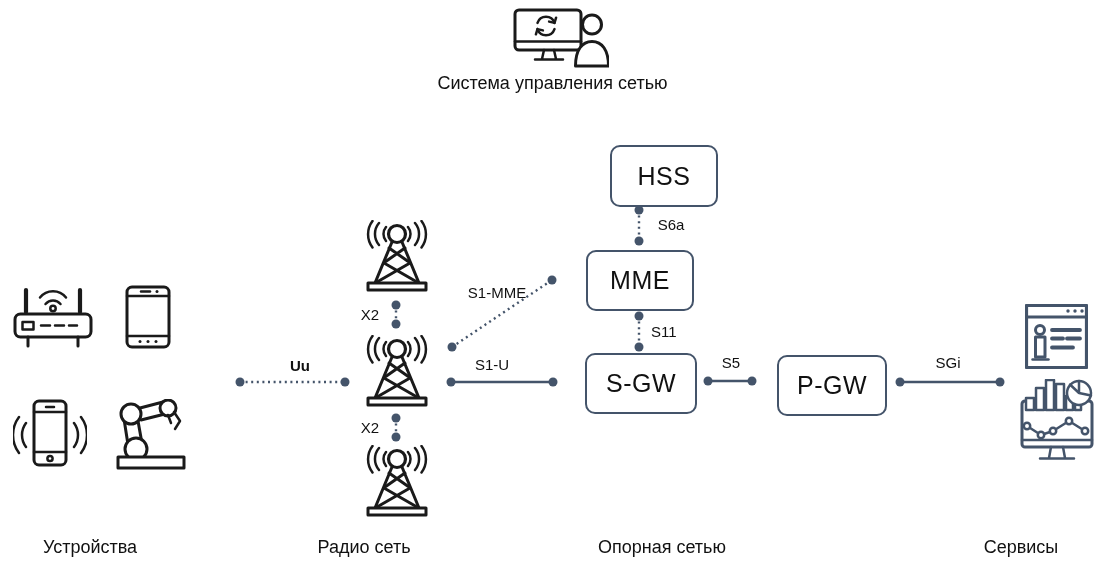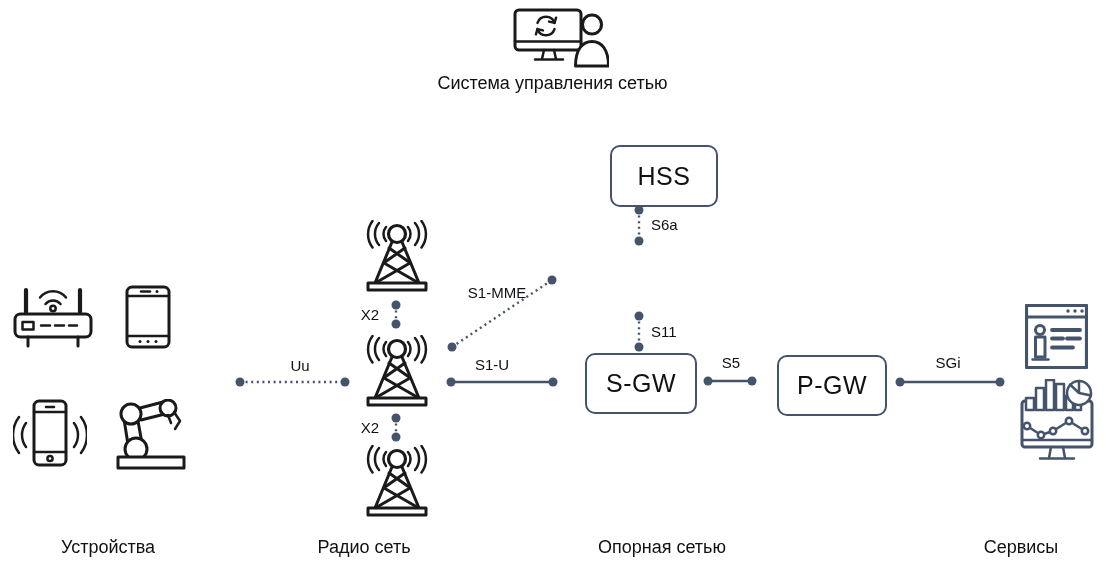--- a/index.html
+++ b/index.html
@@ -142,21 +142,21 @@
     <svg width="72" height="72" viewBox="0 0 72 72">
       <path class="st" d="M13,52 L8,20 M27,50 L22,22"></path>
       <path class="st" d="M24,9 L47,3 M25,21 L49,15"></path>
       <circle class="st wfill" cx="15" cy="15" r="10"></circle>
       <circle class="st wfill" cx="52" cy="9" r="8"></circle>
       <path class="st thin" d="M58,13 L64,22 L59,30 M52,16 L55,24"></path>
       <circle class="st wfill" cx="20" cy="50" r="11"></circle>
       <rect class="st wfill" x="2" y="58" width="66" height="11"></rect>
     </svg>
   </div>
-  <div class="section-label" style="left:46px;top:538px;width:124px;">Устройства</div>
+  <div class="section-label" style="left:28px;top:538px;width:124px;">Устройства</div>
 
   <div class="icon device-icon abs" style="left:351px;top:220px;">
     <svg width="92" height="74" viewBox="0 0 92 74">
       <circle class="st" style="stroke-width:3.2" cx="46" cy="14" r="8.5"></circle>
       <path class="st thin" d="M35,7 A11,11 0 0 0 35,21 M28,3 A17,17 0 0 0 28,25 M21.5,1 A22,22 0 0 0 21.5,27.5"></path>
       <path class="st thin" d="M57,7 A11,11 0 0 1 57,21 M64,3 A17,17 0 0 1 64,25 M70.5,1 A22,22 0 0 1 70.5,27.5"></path>
       <path class="st" d="M41,22 L24,63 M51,22 L68,63"></path>
       <path class="st" d="M38,28 L58,42 M54,28 L34,42 M33,43 L66,62 M59,43 L26,62"></path>
       <rect class="st wfill" x="17" y="63" width="58" height="7"></rect>
     </svg>
@@ -179,20 +179,23 @@
       <path class="st" d="M41,22 L24,63 M51,22 L68,63"></path>
       <path class="st" d="M38,28 L58,42 M54,28 L34,42 M33,43 L66,62 M59,43 L26,62"></path>
       <rect class="st wfill" x="17" y="63" width="58" height="7"></rect>
     </svg>
   </div>
   <div class="section-label" style="left:302px;top:538px;width:124px;">Радио сеть</div>
 
   <div class="node" style="left:586px;top:145px;width:104px;height:58px;margin-left:24px;">
     <span>HSS</span>
   </div>
+  <div class="node" style="left:586px;top:250px;width:104px;height:57px;">
+    <span>MME</span>
+  </div>
   <div class="node" style="left:585px;top:353px;width:108px;height:57px;">
     <span>S-GW</span>
   </div>
   <div class="node" style="left:777px;top:355px;width:106px;height:57px;">
     <span>P-GW</span>
   </div>
   <div class="section-label" style="left:596px;top:538px;width:132px;">Опорная сетью</div>
 
   <div class="icon service-icon abs" style="left:1025px;top:304px;">
     <svg width="63" height="65" viewBox="0 0 63 65">
@@ -231,23 +234,23 @@
         <circle class="st thin wfill" cx="34" cy="52" r="3.2"></circle>
         <circle class="st thin wfill" cx="50" cy="42" r="3.2"></circle>
         <circle class="st thin wfill" cx="66" cy="52" r="3.2"></circle>
       </g>
       <path class="st thin" d="M3,61 H73"></path>
       <path class="st thin" d="M32,68 L30,79 M44,68 L46,79 M21,79.5 H55"></path>
     </svg>
   </div>
   <div class="section-label" style="left:959px;top:538px;width:124px;">Сервисы</div>
 
-  <div class="link-label" style="left:270px;top:358px;width:60px;">Uu</div>
+  <div class="link-label" style="left:270px;top:358px;width:60px;font-weight:bold;">Uu</div>
   <div class="link-label" style="left:356px;top:307px;width:28px;">X2</div>
   <div class="link-label" style="left:356px;top:420px;width:28px;">X2</div>
   <div class="link-label" style="left:462px;top:285px;width:70px;">S1-MME</div>
   <div class="link-label" style="left:462px;top:357px;width:60px;">S1-U</div>
-  <div class="link-label" style="left:651px;top:217px;width:40px;text-align:left;">S6a</div>
+  <div class="link-label" style="left:651px;top:217px;width:40px;text-align:center;">S6a</div>
   <div class="link-label" style="left:651px;top:324px;width:40px;text-align:left;">S11</div>
   <div class="link-label" style="left:713px;top:355px;width:36px;">S5</div>
   <div class="link-label" style="left:928px;top:355px;width:40px;">SGi</div>
 
 </div>
 
 </body></html>

